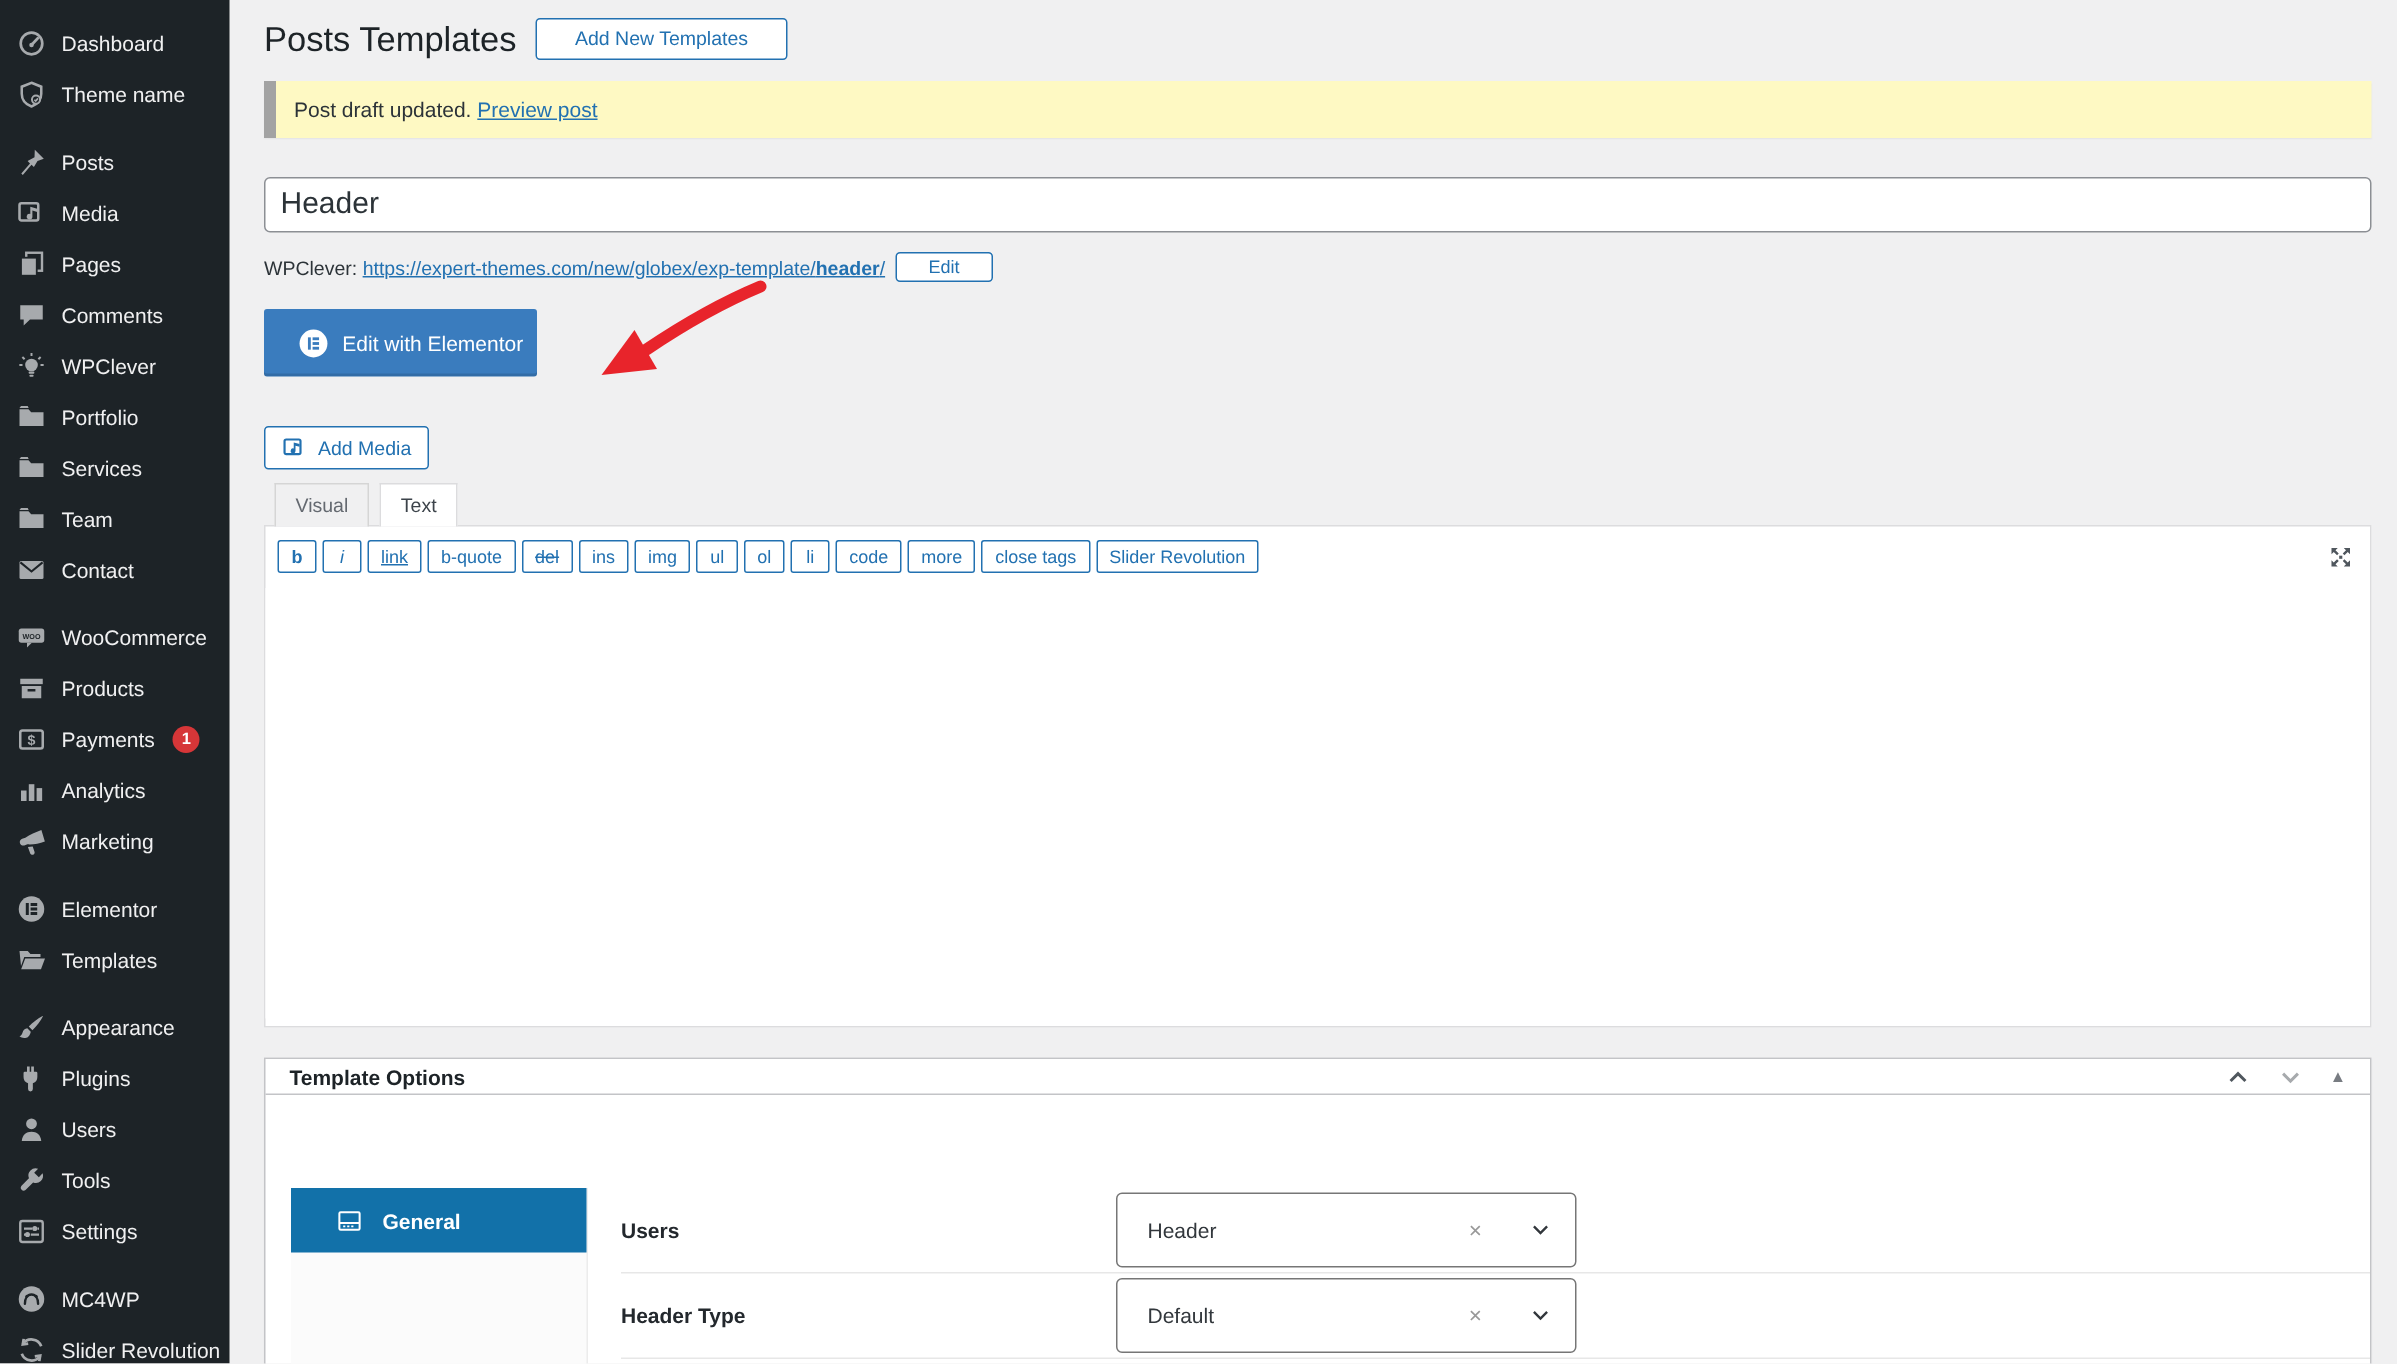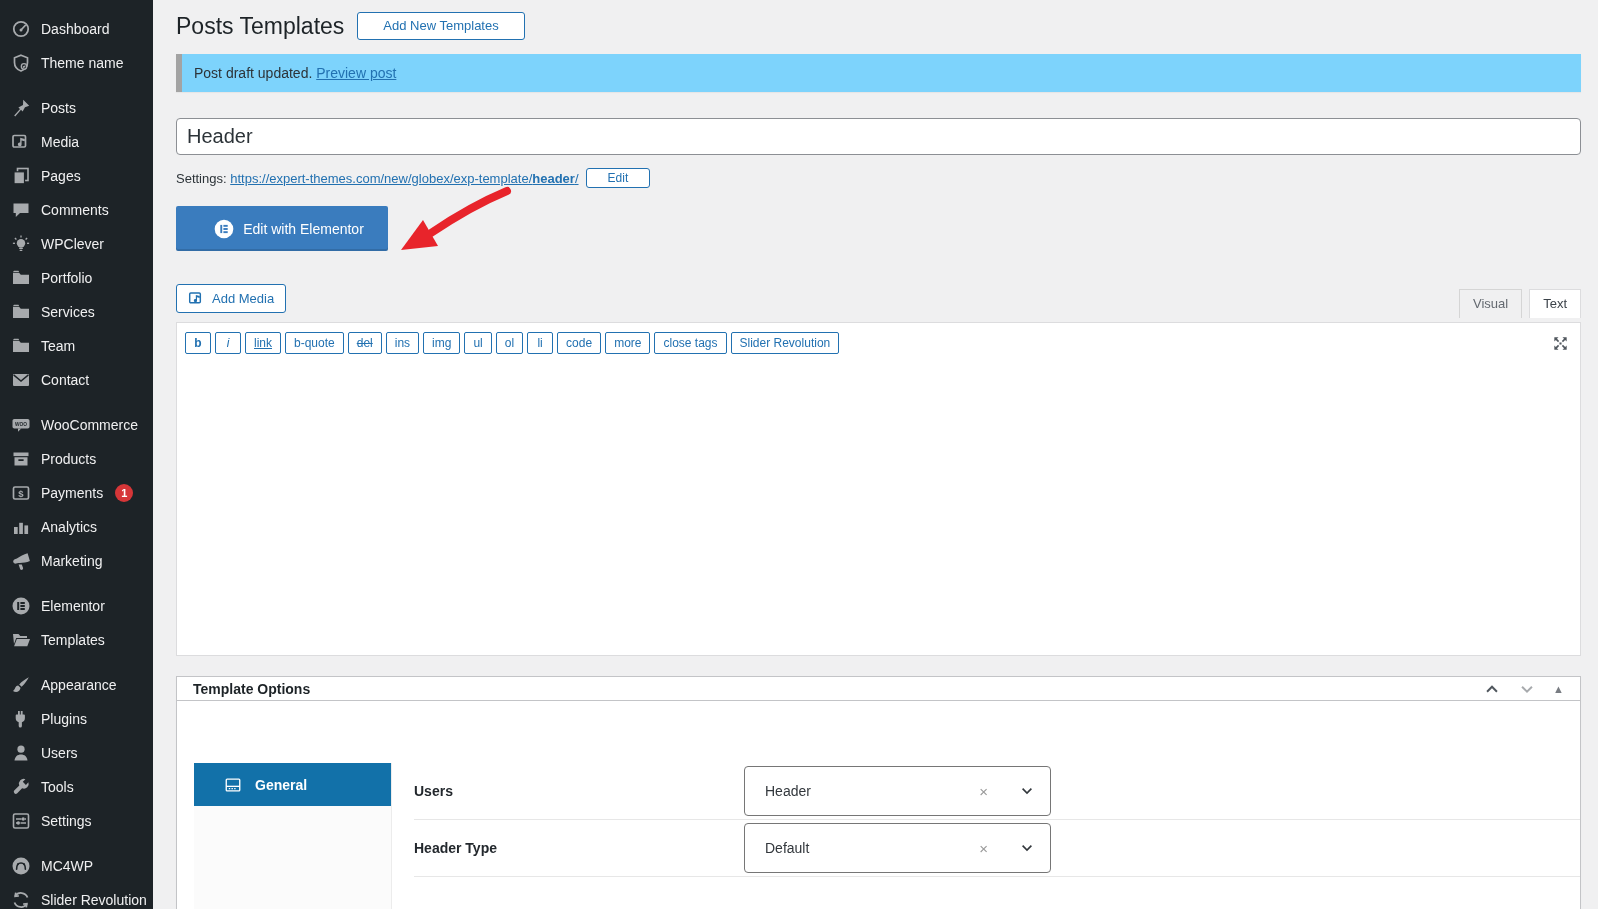--- a/index.html
+++ b/index.html
@@ -35,21 +35,21 @@
 
   .header-row { padding-top:11px; display:flex; align-items:center; }
   h1.page-title { font-size:23px; font-weight:400; margin:0; line-height:30px; color:#1d2327; }
   .page-title-action {
     margin-left:13px; font-size:13px; padding:5px 25px; line-height:16px;
     color:#2271b1; border:1px solid #2271b1; border-radius:3px; background:#fff; cursor:pointer;
     font-family:inherit;
   }
 
   .notice {
-    margin-top:13px; background:#7dd3fc; border-left:6px solid #a3a3a3;
+    margin-top:13px; background:#fef9c3; border-left:8px solid #a3a3a3;
     box-shadow:0 1px 1px rgba(0,0,0,.04); padding:11px 12px; font-size:14px; color:#2c3338;
   }
   .notice a { color:#2271b1; }
 
   #titlewrap { margin-top:26px; }
   #title-input {
     width:100%; height:37px; padding:3px 10px; font-size:20px; color:#2c3338;
     background:#fff; border:1px solid #8c8f94; border-radius:4px; outline:none;
     font-family:inherit;
   }
@@ -57,33 +57,33 @@
   .permalink-row { margin-top:13px; font-size:13px; color:#2c3338; display:flex; align-items:center; }
   .permalink-row a { color:#2271b1; }
   .permalink-row .slug { font-weight:700; }
   .edit-slug-btn {
     margin-left:7px; font-size:12px; padding:2px 21px; color:#2271b1;
     border:1px solid #2271b1; border-radius:3px; background:#fff; cursor:pointer; font-family:inherit;
   }
 
   .elementor-row { margin-top:18px; }
   .elementor-btn {
-    width:212px; height:45px; border:none; border-radius:2px; cursor:pointer;
+    width:182px; height:45px; border:none; border-radius:2px; cursor:pointer;
     background:#3a7cbe; color:#fff; font-size:14px; font-family:inherit;
     display:inline-flex; align-items:center; justify-content:center; gap:9px;
     box-shadow:inset 0 -2px 0 rgba(0,0,0,.12);
     padding-left:20px;
   }
   .elementor-btn .el-logo { width:20px; height:20px; }
 
   #red-arrow { position:absolute; left:242px; top:186px; width:118px; height:70px; z-index:4; pointer-events:none; }
 
   
   .editor-section { margin-top:33px; }
-  .editor-tools { display:flex; justify-content:space-between; align-items:center; }
+  .editor-tools { display:flex; justify-content:space-between; align-items:flex-start;flex-direction:column; }
   .add-media-btn {
     display:inline-flex; align-items:center; gap:7px; margin-bottom:9px;
     background:#fff; border:1px solid #2271b1; border-radius:3px; color:#2271b1;
     font-size:13px; padding:5px 11px; cursor:pointer; font-family:inherit;
   }
   .add-media-btn .am-icon { width:17px; height:17px; }
   .add-media-btn .am-icon svg { width:17px; height:17px; }
   .editor-tabs { display:flex; position:relative; z-index:2; margin-bottom:-1px; }
   .switch-editor {
     font-size:13px; padding:6px 13px 7px; margin-left:7px; cursor:pointer;
@@ -429,21 +429,21 @@
   <div class="notice">
     <span>Post draft updated.</span>
     <a href="#">Preview post</a>
   </div>
 
   <div id="titlewrap">
     <input id="title-input" type="text" value="Header" style="">
   </div>
 
   <div class="permalink-row">
-    <span>Settings:</span>&nbsp;
+    <span>WPClever:</span>&nbsp;
     <a href="#"><span>https://expert-themes.com/new/globex/exp-template/</span><span class="slug">header</span><span>/</span></a>
     <button class="edit-slug-btn">Edit</button>
   </div>
 
   <div class="elementor-row">
     <button class="elementor-btn">
       <span class="el-logo">
           <svg viewBox="0 0 20 20">
             <circle cx="10" cy="10" r="9.3" fill="#fff"></circle>
             <g fill="#3a7cbe">

